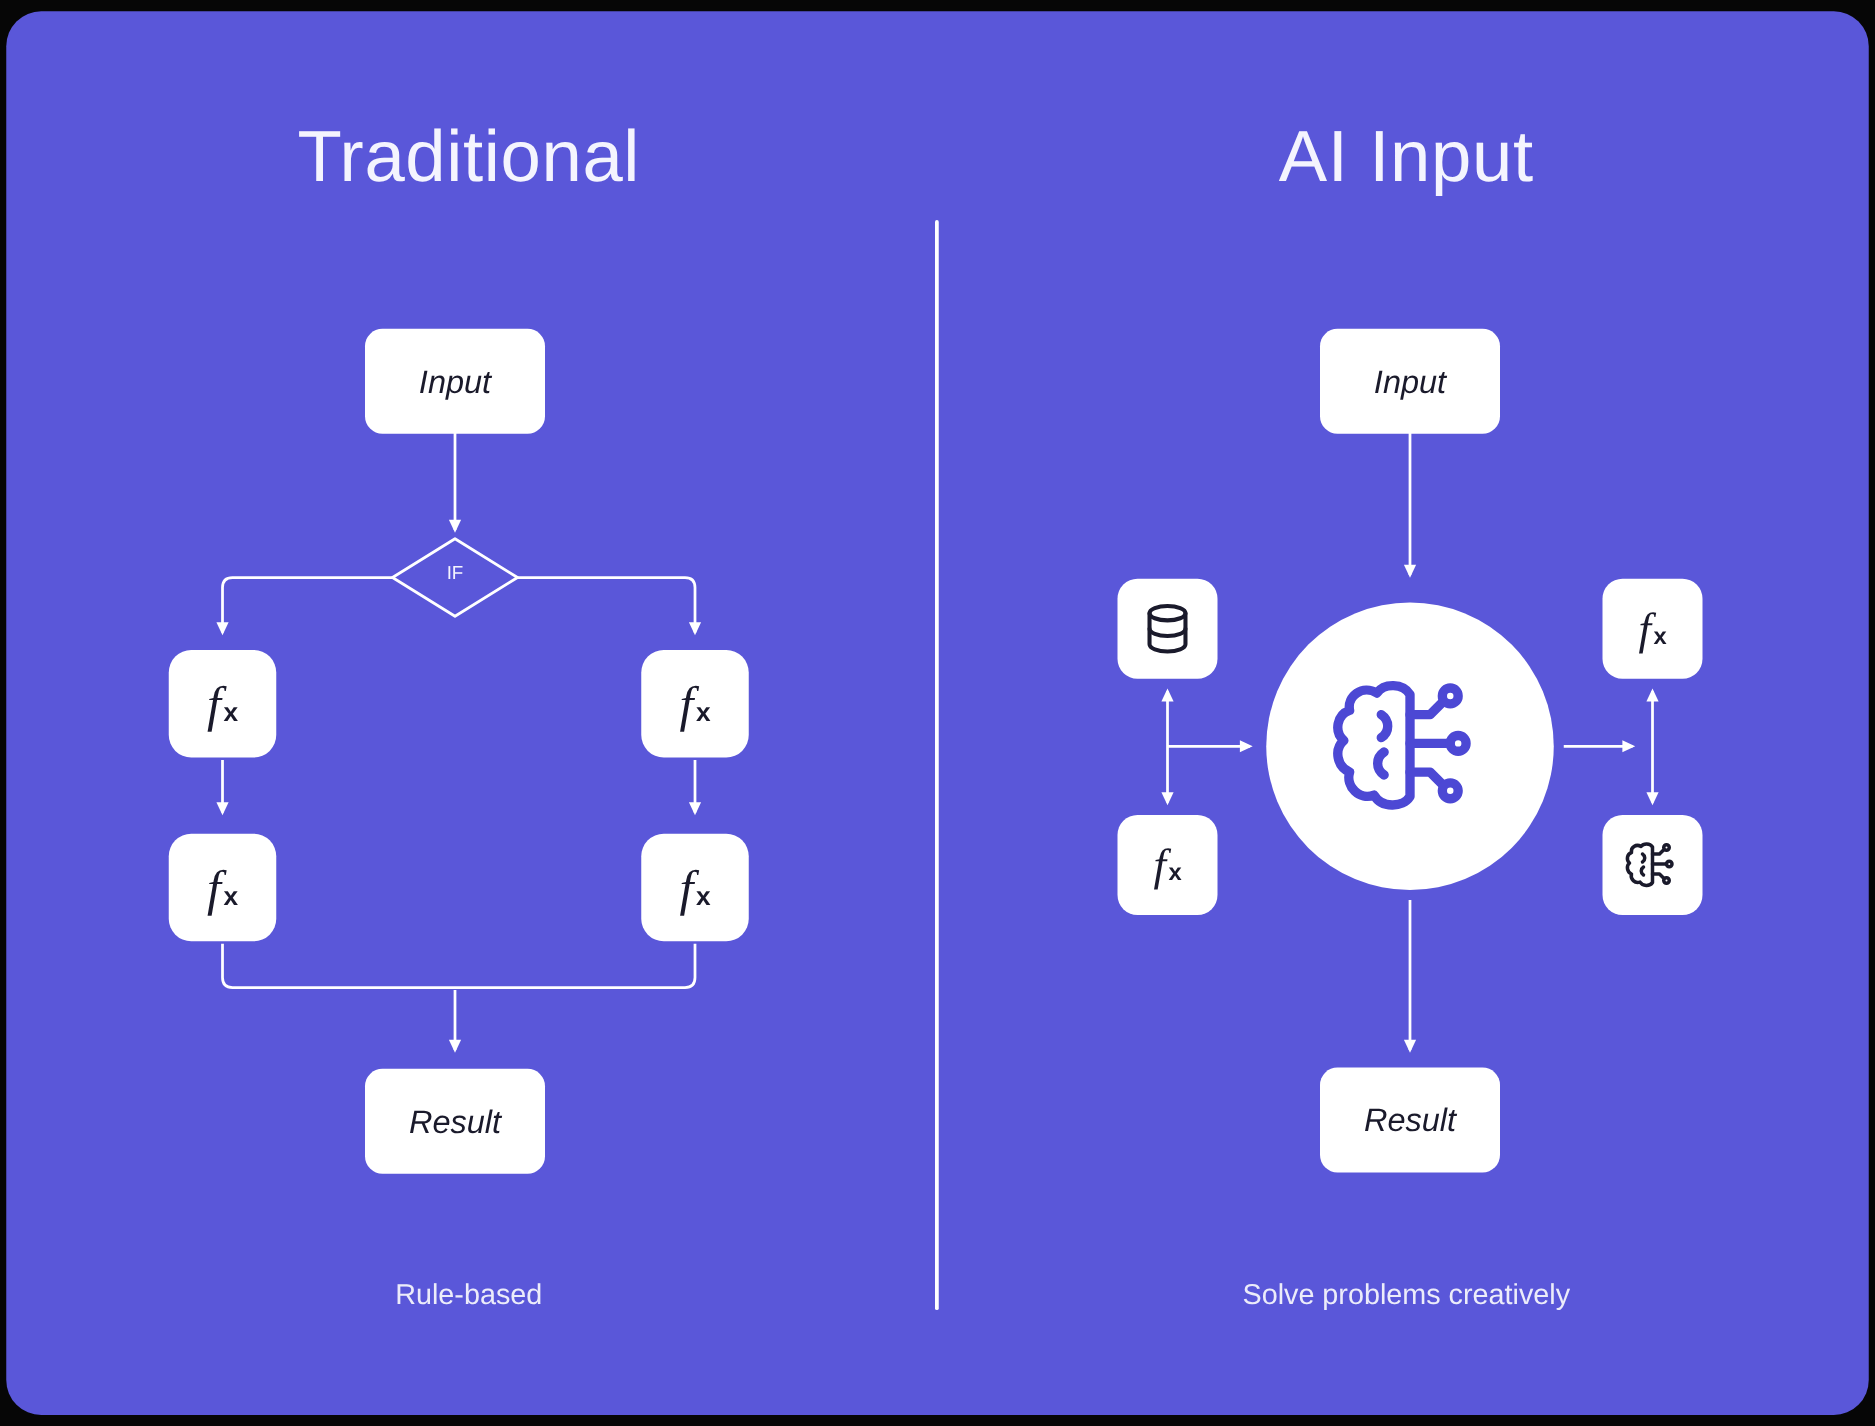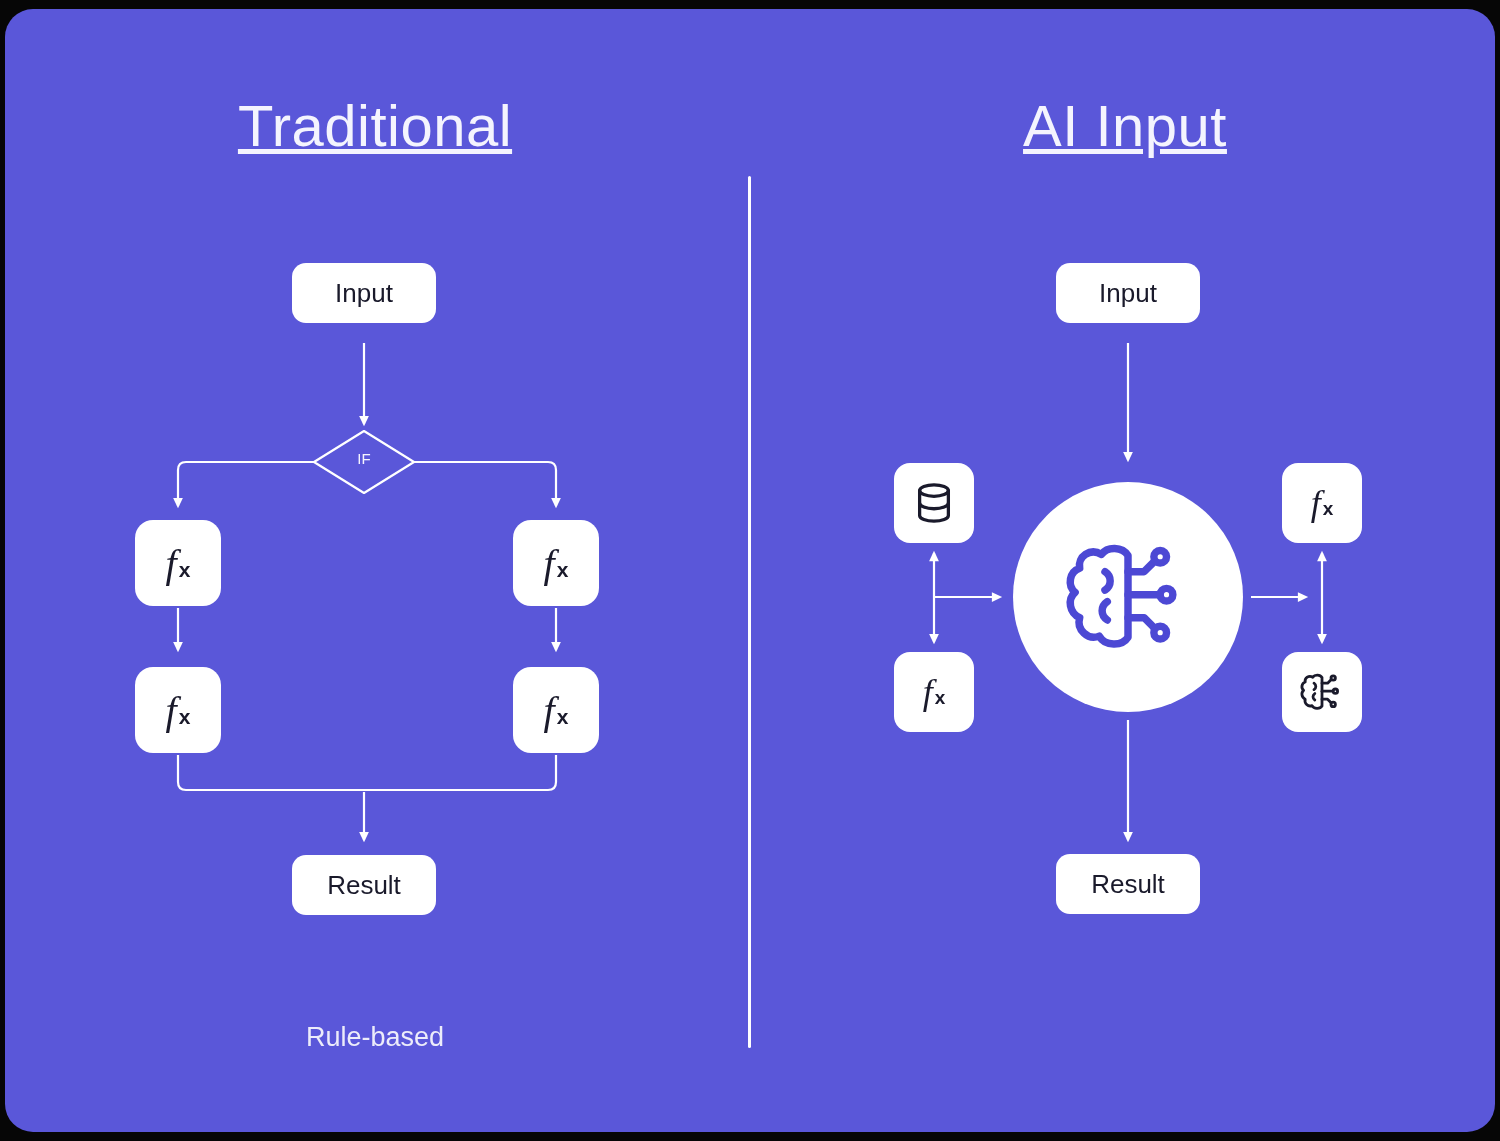--- a/index.html
+++ b/index.html
@@ -15,31 +15,31 @@
   *{margin:0;padding:0;box-sizing:border-box;}
   html,body{width:1500px;height:1141px;overflow:hidden;background:var(--page-bg);
     font-family:"Liberation Sans",sans-serif;}
   .stage{position:relative;width:1500px;height:1141px;background:var(--page-bg);}
   .card{position:absolute;left:5px;right:5px;top:9px;bottom:9px;
     background:var(--card-bg);border-radius:28px;}
   .overlay{position:absolute;left:0;top:0;width:1500px;height:1141px;pointer-events:none;}
   .overlay .flow{stroke:var(--connector);stroke-width:2.2;fill:none;}
   .overlay .diamond{fill:var(--card-bg);stroke:var(--connector);stroke-width:2.2;stroke-linejoin:round;}
   .title{position:absolute;top:92px;width:750px;text-align:center;
-    font-size:58px;font-weight:500;color:var(--title-text);letter-spacing:.5px;text-decoration:underline;}
+    font-size:58px;font-weight:500;color:var(--title-text);letter-spacing:.5px;}
   .title.left{left:0;}
   .title.right{left:750px;}
   .caption{position:absolute;top:1022px;width:750px;text-align:center;
-    font-size:27px;font-weight:400;color:var(--caption-text);}
+    font-size:23px;font-weight:400;color:var(--caption-text);}
   .caption.left{left:0;}
   .caption.right{left:750px;}
   .node{position:absolute;background:var(--node-bg);border-radius:14px;
     display:flex;align-items:center;justify-content:center;
     color:var(--node-text);font-size:26px;font-weight:500;}
-  .node.lbl{width:144px;height:60px;}
+  .node.lbl{width:144px;height:84px;font-style:italic;}
   .node.icon-node{width:86px;height:86px;border-radius:18px;}
   .node.sm{width:80px;height:80px;border-radius:16px;}
   .fx{display:flex;align-items:baseline;color:var(--node-text);}
   .fx-f{font-family:"Liberation Serif",serif;font-style:italic;font-size:40px;font-weight:500;}
   .fx-x{font-family:"Liberation Sans",sans-serif;font-size:21px;font-weight:700;margin-left:2px;}
   .sm .fx-f{font-size:36px;}
   .sm .fx-x{font-size:19px;}
   .if-label{position:absolute;left:334px;top:450px;width:60px;text-align:center;
     font-size:15px;font-weight:500;color:var(--title-text);}
   .divider{position:absolute;left:748px;top:176px;width:3px;height:872px;
@@ -176,13 +176,14 @@
         <circle cx="93.5" cy="50" r="5.5"></circle>
       <path d="M60 70 H74 L82 78"></path>
         <circle cx="88" cy="83" r="5.5"></circle>
     </svg>
   </div>
 
   <div class="node lbl" style="left:1056px;top:854px">
     <span>Result</span>
   </div>
 
+  <div class="caption right">Solve problems creatively</div>
 </div>
 
 </body></html>

